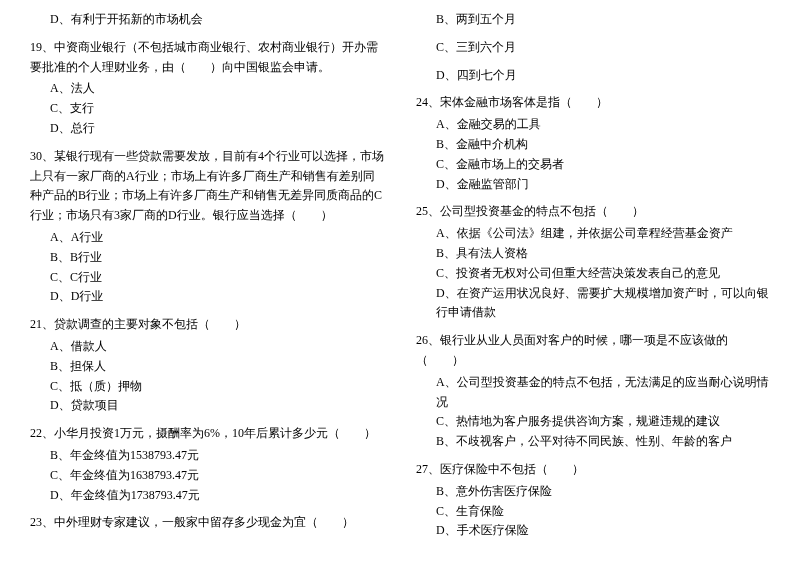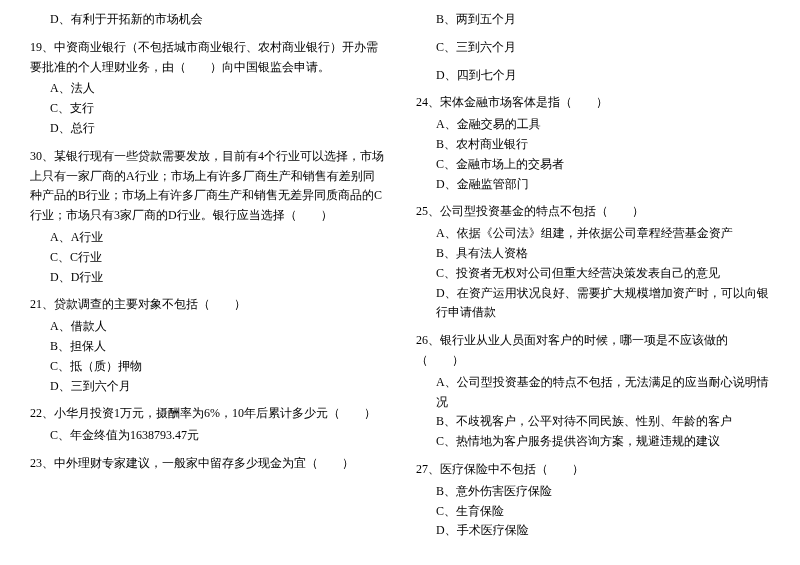--- a/index.html
+++ b/index.html
@@ -62,35 +62,38 @@
     <div class="question-block">
       <div class="question-text">19、中资商业银行（不包括城市商业银行、农村商业银行）开办需要批准的个人理财业务，由（　　）向中国银监会申请。</div>
       <div class="option">A、法人</div>
       <div class="option">C、支行</div>
       <div class="option">D、总行</div>
     </div>
 
     <div class="question-block">
       <div class="question-text">30、某银行现有一些贷款需要发放，目前有4个行业可以选择，市场上只有一家厂商的A行业；市场上有许多厂商生产和销售有差别同种产品的B行业；市场上有许多厂商生产和销售无差异同质商品的C行业；市场只有3家厂商的D行业。银行应当选择（　　）</div>
       <div class="option">A、A行业</div>
+      <div class="option">B、B行业</div>
       <div class="option">C、C行业</div>
       <div class="option">D、D行业</div>
     </div>
 
     <div class="question-block">
       <div class="question-text">21、贷款调查的主要对象不包括（　　）</div>
       <div class="option">A、借款人</div>
       <div class="option">B、担保人</div>
       <div class="option">C、抵（质）押物</div>
-      <div class="option">D、三到六个月</div>
+      <div class="option">D、贷款项目</div>
     </div>
 
     <div class="question-block">
       <div class="question-text">22、小华月投资1万元，摄酬率为6%，10年后累计多少元（　　）</div>
+      <div class="option">B、年金终值为1538793.47元</div>
       <div class="option">C、年金终值为1638793.47元</div>
+      <div class="option">D、年金终值为1738793.47元</div>
     </div>
 
     <div class="question-block">
       <div class="question-text">23、中外理财专家建议，一般家中留存多少现金为宜（　　）</div>
 
     </div>
 
   </div>
 
   <div class="column column-right">
@@ -101,38 +104,38 @@
     <div class="question-block">
       <div class="option">C、三到六个月</div>
     </div>
     <div class="question-block">
       <div class="option">D、四到七个月</div>
     </div>
 
     <div class="question-block">
       <div class="question-text">24、宋体金融市场客体是指（　　）</div>
       <div class="option">A、金融交易的工具</div>
-      <div class="option">B、农村商业银行</div>
+      <div class="option">B、金融中介机构</div>
       <div class="option">C、金融市场上的交易者</div>
       <div class="option">D、金融监管部门</div>
     </div>
 
     <div class="question-block">
       <div class="question-text">25、公司型投资基金的特点不包括（　　）</div>
       <div class="option">A、依据《公司法》组建，并依据公司章程经营基金资产</div>
       <div class="option">B、具有法人资格</div>
       <div class="option">C、投资者无权对公司但重大经营决策发表自己的意见</div>
       <div class="option">D、在资产运用状况良好、需要扩大规模增加资产时，可以向银行申请借款</div>
     </div>
 
     <div class="question-block">
       <div class="question-text">26、银行业从业人员面对客户的时候，哪一项是不应该做的（　　）</div>
       <div class="option">A、公司型投资基金的特点不包括，无法满足的应当耐心说明情况</div>
+      <div class="option">C、热情地为客户服务提供咨询方案，规避违规的建议</div>
       <div class="option">B、不歧视客户，公平对待不同民族、性别、年龄的客户</div>
-      <div class="option">C、热情地为客户服务提供咨询方案，规避违规的建议</div>
     </div>
 
     <div class="question-block">
       <div class="question-text">27、医疗保险中不包括（　　）</div>
       <div class="option">B、意外伤害医疗保险</div>
       <div class="option">C、生育保险</div>
       <div class="option">D、手术医疗保险</div>
     </div>
 
   </div>

